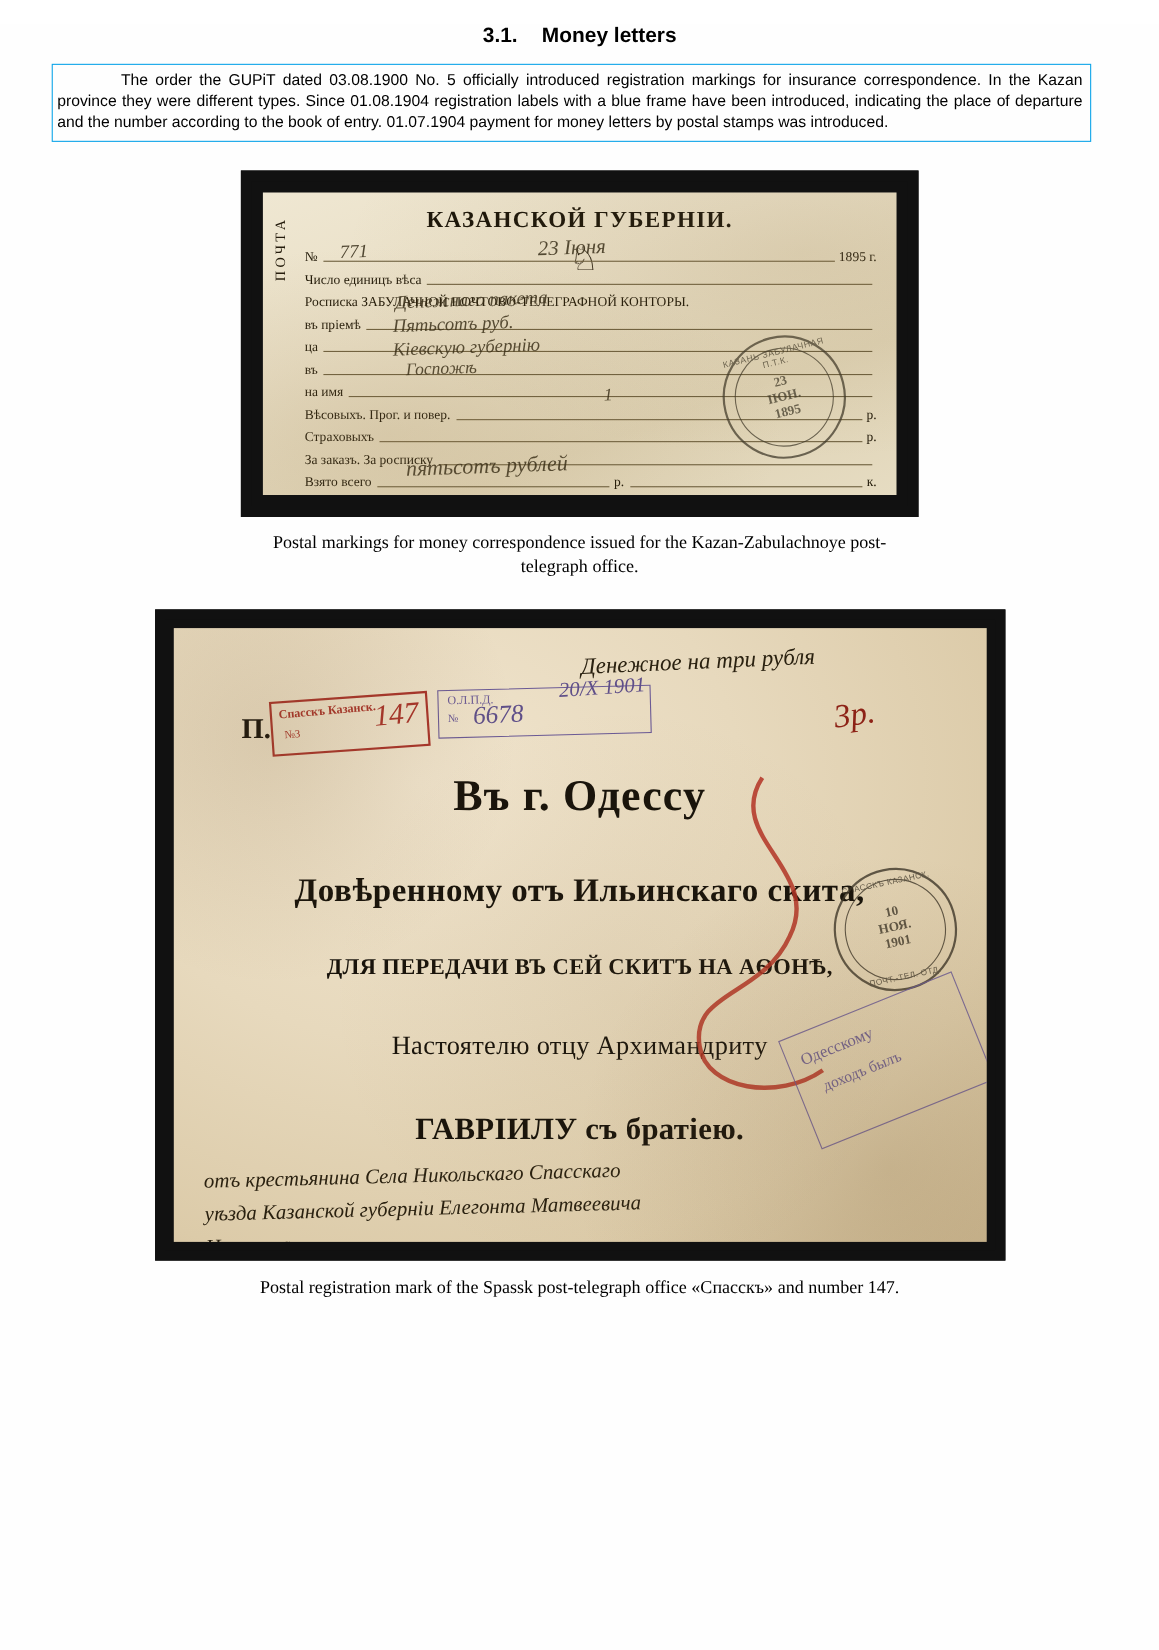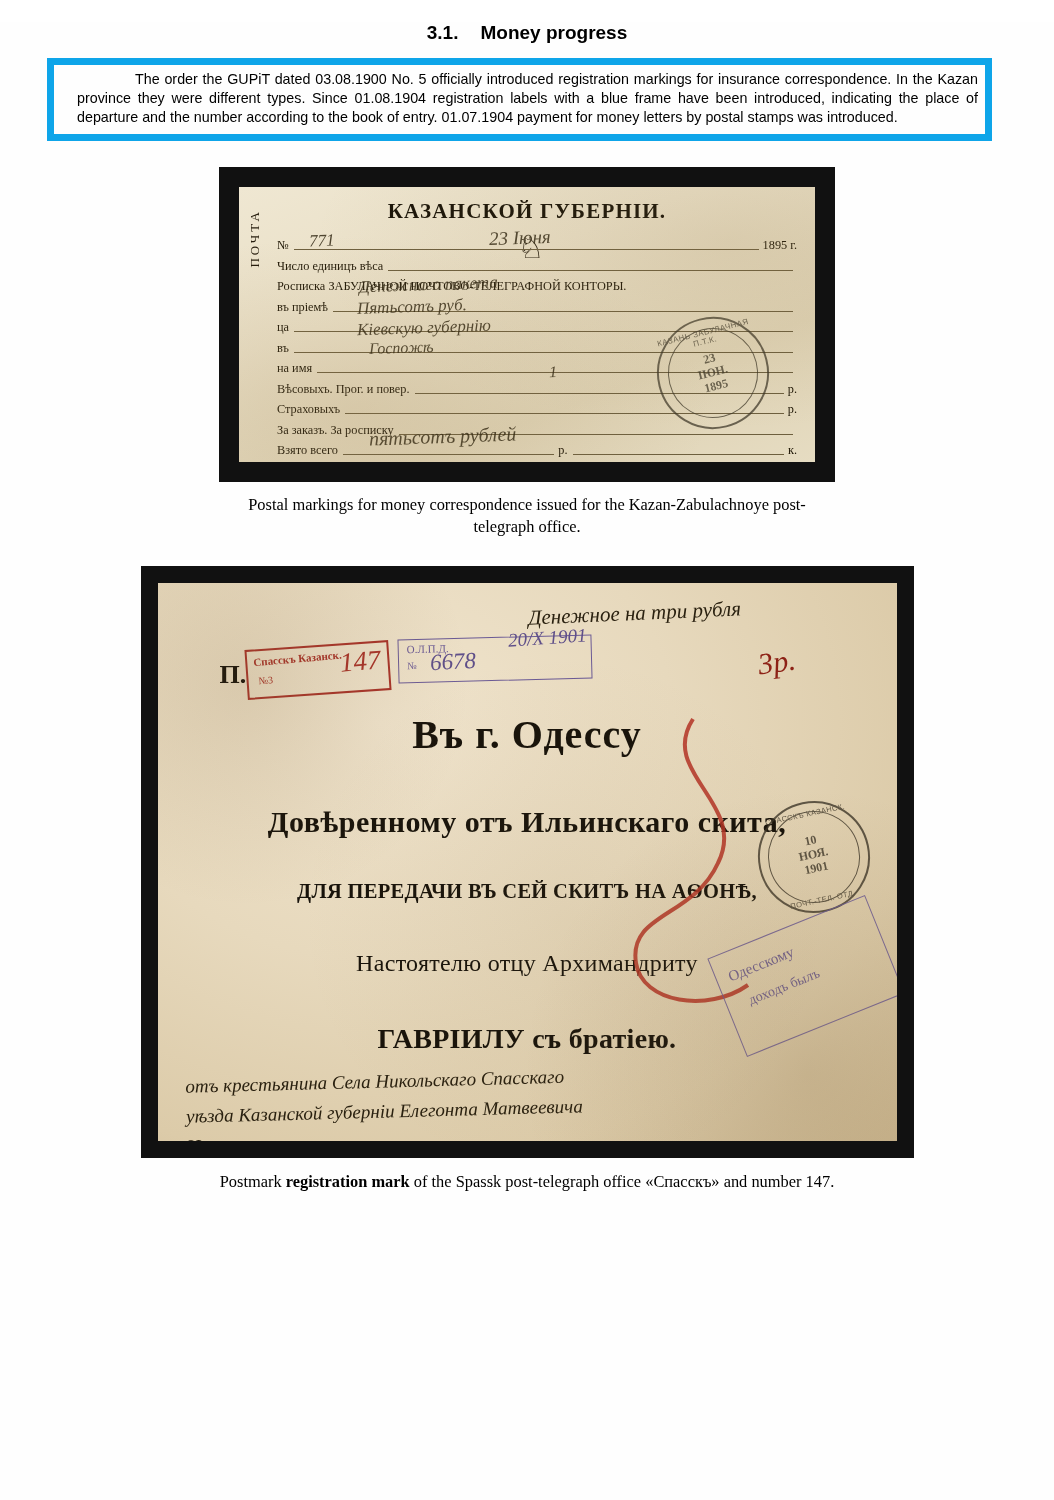--- a/index.html
+++ b/index.html
@@ -47,22 +47,22 @@
   .section-title {
     text-align: center;
     font-size: 19px;
     font-weight: bold;
     margin: 22px 0 0 0;
   }
   .section-title .num { margin-right: 22px; margin-top: 28px; }
 
   .para-box {
     margin: 14px 62px 0 47px;
-    border: 7px solid #0ea5e9;
-    padding: 5px 7px 7px 23px;
+    border: 1px solid #0ea5e9;
+    padding: 5px 7px 7px 4px;
     font-size: 14.3px;
     line-height: 1.32;
     text-align: justify;
     text-justify: inter-word;
   }
   .para-box p { margin: 0; }
   .para-box .indent { display: inline-block; width: 58px; }
 
   
   .fig1-wrap {
@@ -373,31 +373,31 @@
     line-height: 30px;
     transform: rotate(-1.5deg);
   }
   .cap2 {
     text-align: center;
     font-family: "Liberation Serif", serif;
     font-size: 16.4px;
     line-height: 1.38;
     margin-top: 13px;
   }
-  .cap2 b { font-weight: bold; }
+  .cap2 b { font-weight: normal; }
 </style>
 </head>
 <body>
 
 <div class="page">
 
 
 
   <div class="section-title">
-    <span class="num">3.1.</span><span>Money progress</span>
+    <span class="num">3.1.</span><span>Money letters</span>
   </div>
 
   <div class="para-box">
     <p><span class="indent"></span><span>The order the GUPiT dated 03.08.1900 No. 5 officially introduced registration markings for insurance correspondence. In the Kazan province they were different types. Since 01.08.1904 registration labels with a blue frame have been introduced, indicating the place of departure and the number according to the book of entry. 01.07.1904 payment for money letters by postal stamps was introduced.</span></p>
   </div>
 
   <div class="fig1-wrap">
     <div class="fig1">
       <div class="receipt">
         <div class="r-vert">ПОЧТА</div>
@@ -534,18 +534,18 @@
           <div>отъ крестьянина Села Никольскаго Спасскаго</div>
           <div>уѣзда Казанской губернiи Елегонта Матвеевича</div>
           <div>Никонова</div>
         </div>
 
       </div>
     </div>
 
     <div class="cap2">
       <div>
-        <span>Postmark </span><b>registration mark</b><span> of the Spassk post-telegraph office «Спасскъ» and number 147.</span>
+        <span>Postal </span><b>registration mark</b><span> of the Spassk post-telegraph office «Спасскъ» and number 147.</span>
       </div>
     </div>
   </div>
 
 </div>
 
 </body></html>

